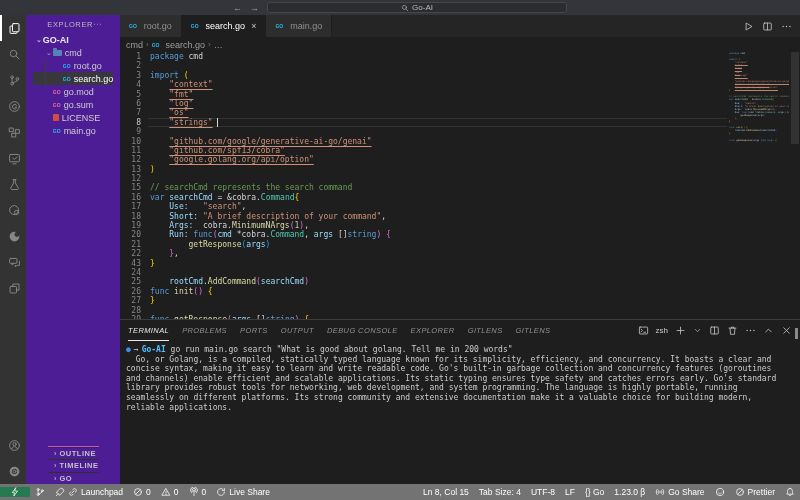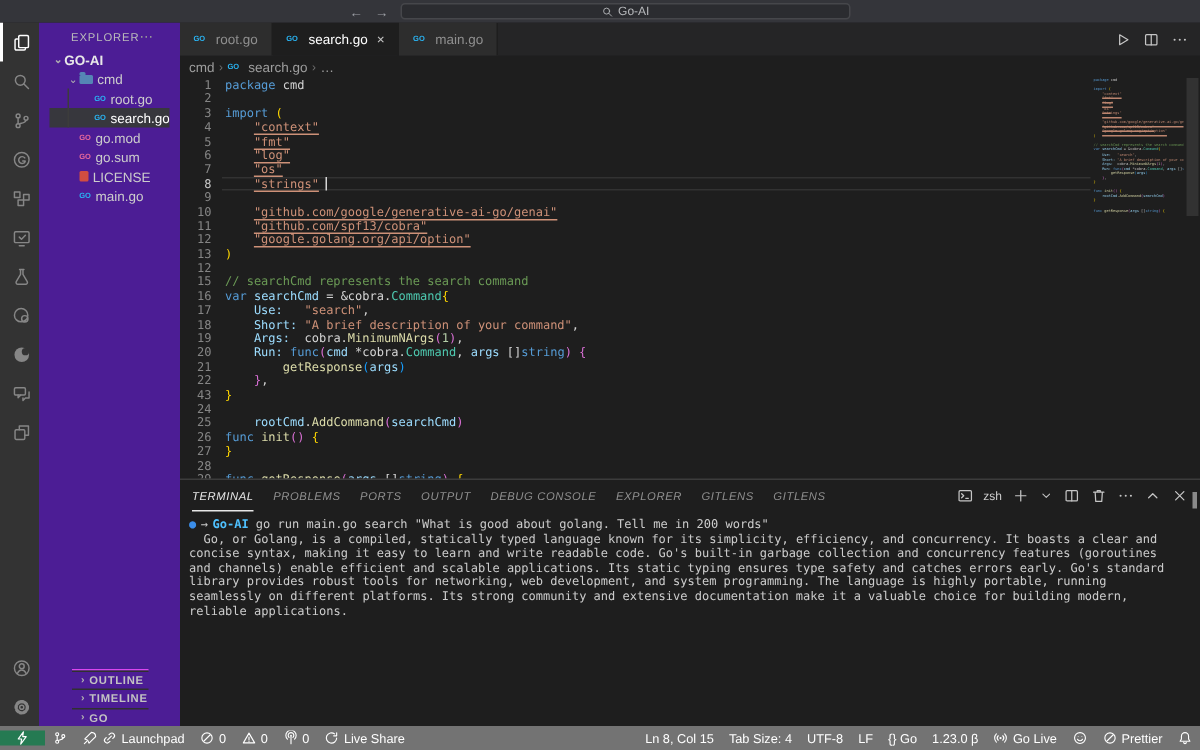--- a/index.html
+++ b/index.html
@@ -605,21 +605,21 @@
         <div class="sb-item">
           <span>1.23.0 β</span>
         </div>
         <div class="sb-item">
           <span class="">
             <svg width="10" height="10" viewBox="0 0 16 16" fill="none" stroke="currentColor" stroke-width="1.2" stroke-linecap="round" stroke-linejoin="round">
               <circle cx="8" cy="8" r="1.2" fill="currentColor" stroke="none"></circle>
               <path d="M5.6 10.4a3.4 3.4 0 0 1 0-4.8M10.4 5.6a3.4 3.4 0 0 1 0 4.8M3.6 12.4a6.2 6.2 0 0 1 0-8.8M12.4 3.6a6.2 6.2 0 0 1 0 8.8"></path>
             </svg>
           </span>
-          <span>Go Live</span>
+          <span>Go Share</span>
         </div>
         <div class="sb-item">
           <span class="">
             <svg width="10" height="10" viewBox="0 0 16 16" fill="none" stroke="currentColor" stroke-width="1.2" stroke-linecap="round" stroke-linejoin="round">
               <circle cx="8" cy="8" r="5.8"></circle>
               <path d="M5.4 9.4c.7 1 1.6 1.5 2.6 1.5s1.9-.5 2.6-1.5"></path>
               <circle cx="6" cy="6.4" r=".5" fill="currentColor" stroke="none"></circle>
               <circle cx="10" cy="6.4" r=".5" fill="currentColor" stroke="none"></circle>
             </svg>
           </span>

